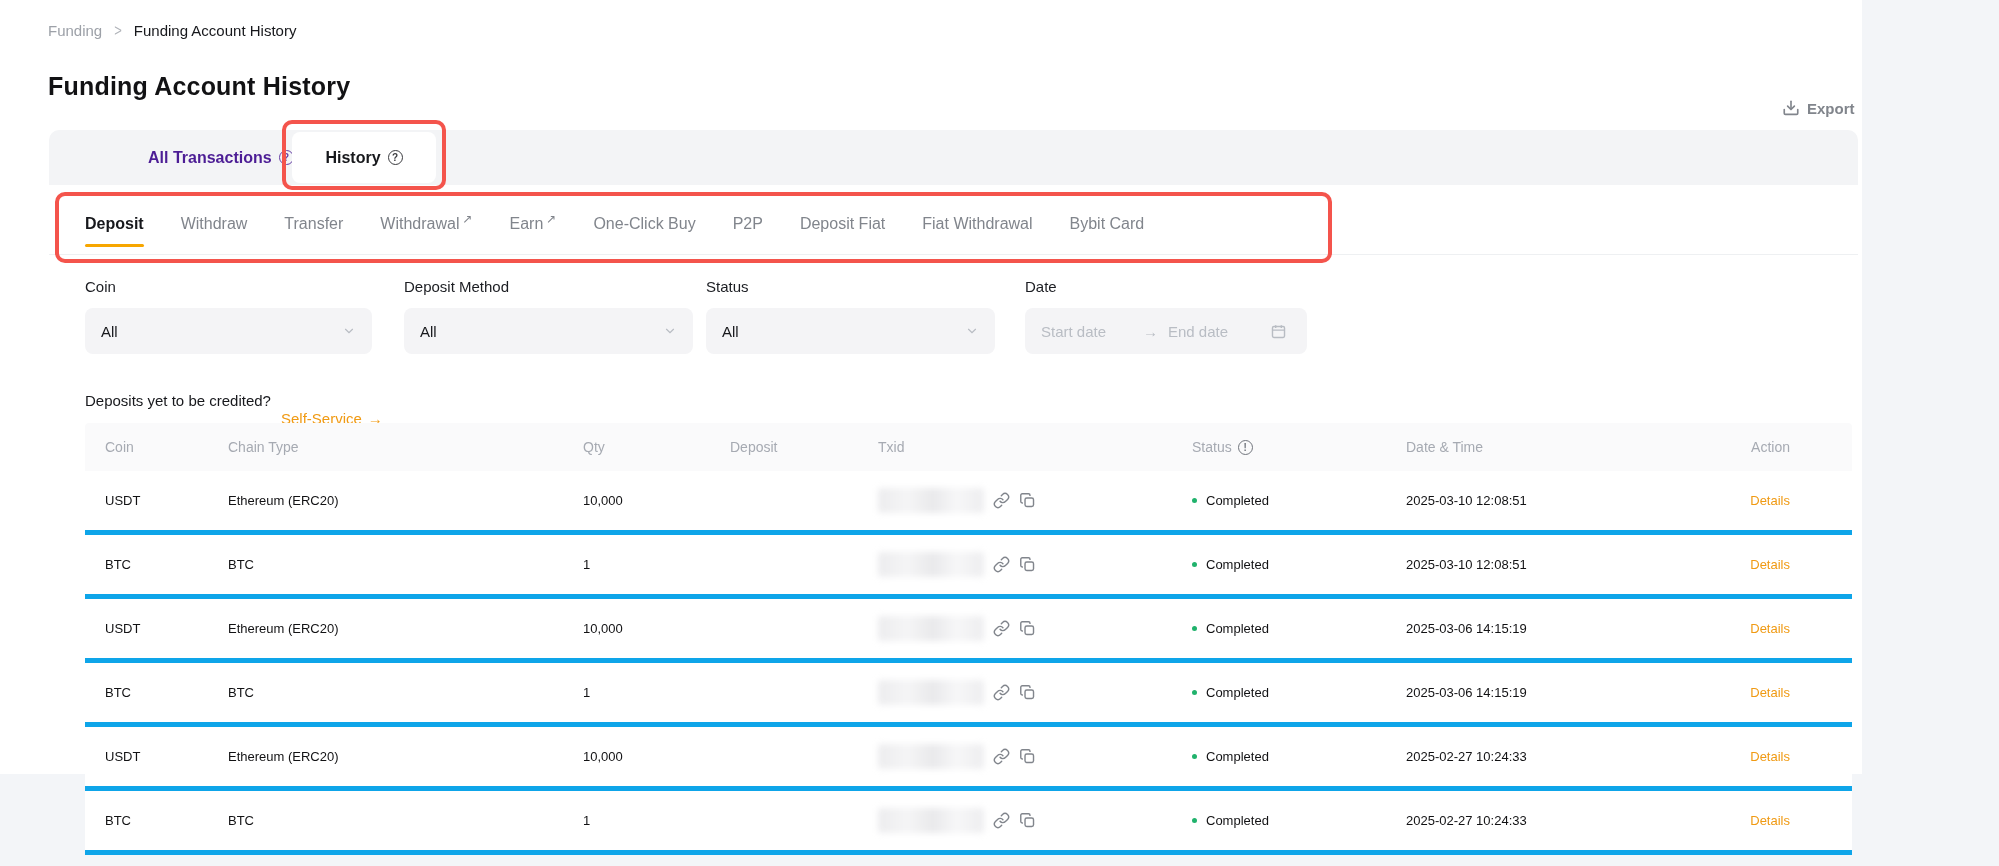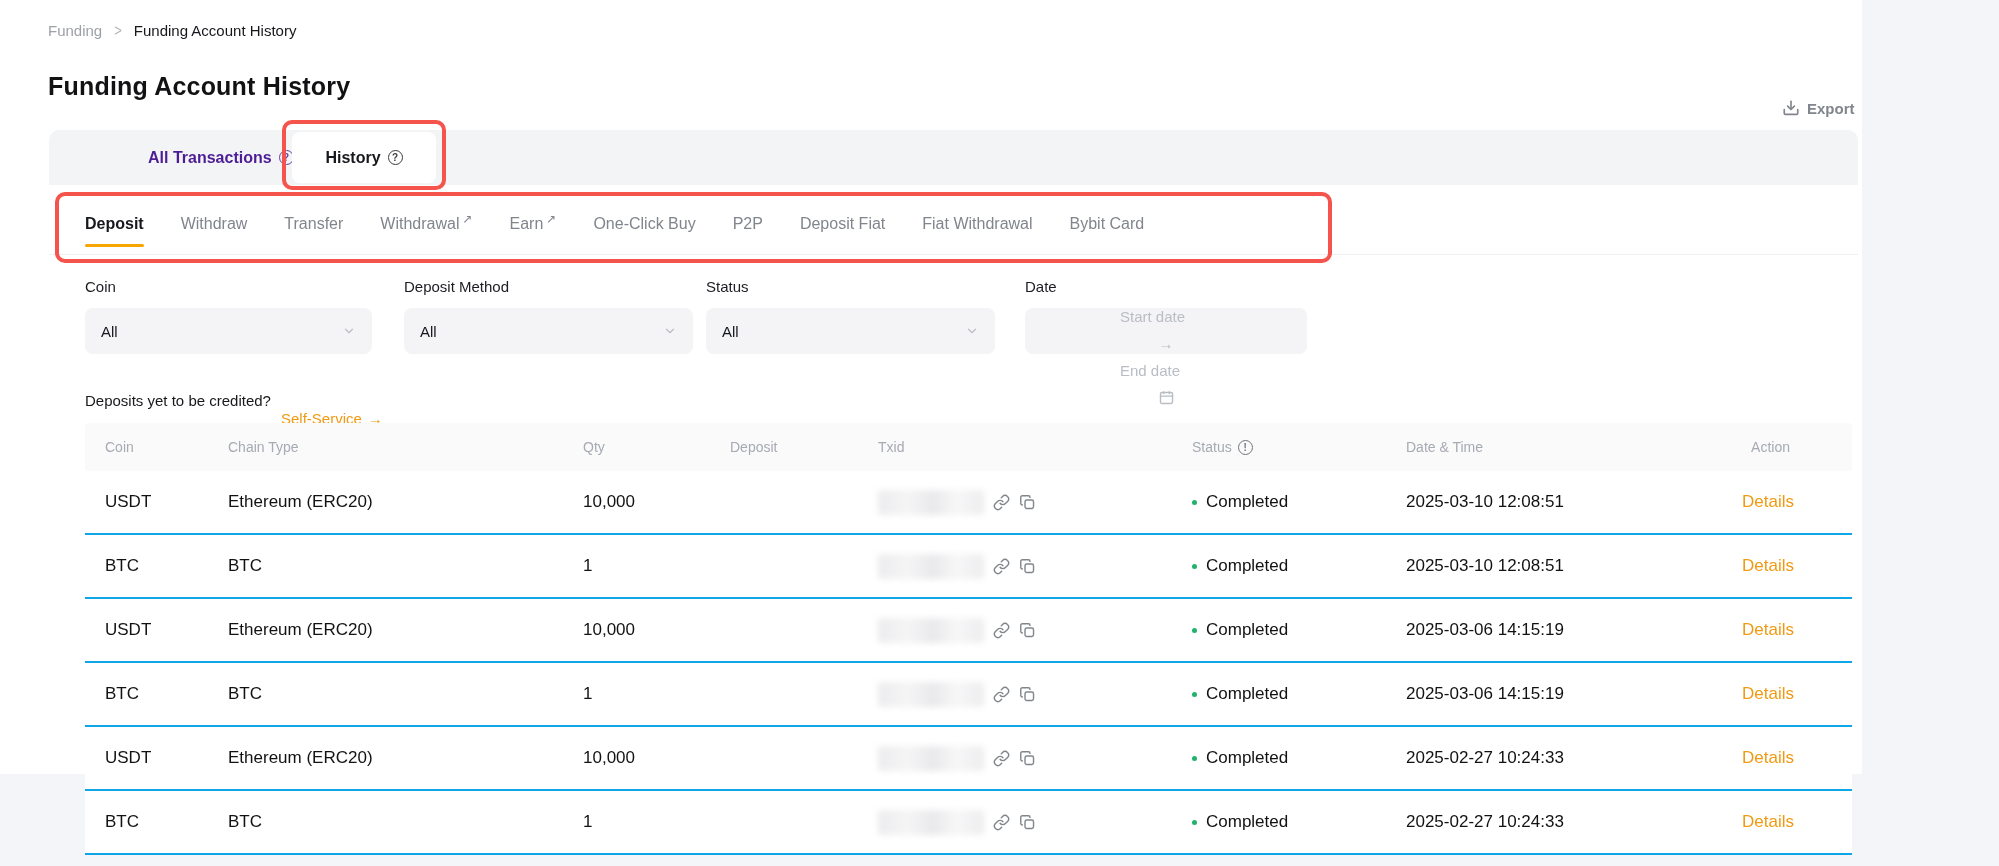--- a/index.html
+++ b/index.html
@@ -45,39 +45,39 @@
   .subtab .ext { font-size:12px; color:#81858c; margin-left:3px; position:relative; top:-5px; }
   .subtab-divider { position:absolute; left:49px; top:254px; width:1809px; height:1px; background:#eef0f2; }
 
   
   .fgroup { position:absolute; top:278px; }
   .flabel { font-size:15px; color:#1b1d22; font-weight:500; margin-bottom:13px; }
   .fselect { height:46px; background:#f4f4f6; border-radius:8px; display:flex; align-items:center;
              padding:0 16px; cursor:pointer; }
   .fvalue { font-size:15px; color:#17181c; font-weight:500; flex:1; }
   .chev, .cal { display:flex; align-items:center; }
-  .fselect.date { gap:10px; cursor:default;flex-direction:column; }
+  .fselect.date { gap:10px; cursor:default; }
   .date-input { border:none; outline:none; background:transparent; font-size:15px; width:92px;
                 font-family:inherit; color:#17181c; }
   .date-input::placeholder { color:#b9bdc4; }
   .range-arrow { color:#b9bdc4; font-size:15px; }
 
   
   .notice { position:absolute; left:85px; top:374px; display:flex; align-items:center; gap:10px; font-size:15px; color:#17181c; }
   .self-service { display:flex; align-items:center; gap:6px; color:var(--link); font-weight:500; cursor:pointer; text-decoration:none;margin-top:36px; }
 
   
   .table { position:absolute; left:85px; top:423px; width:1767px; }
   .thead, .tr { display:grid; grid-template-columns:123px 355px 147px 148px 314px 214px 336px 1fr;
                 align-items:center; padding-left:20px; }
   .thead { height:48px; background:#fafafb; border-radius:4px 4px 0 0; font-size:14px; color:#a6aab2; }
   .th-status { display:flex; align-items:center; gap:6px; }
   .infoicon { display:inline-flex; align-items:center; justify-content:center; width:15px; height:15px;
               border:1.4px solid #71757d; border-radius:50%; color:#71757d; font-size:10px; font-weight:700; }
-  .tr { height:64px; border-bottom:2px solid #0ea5e9; font-size:17px; color:#121214; background:#fff; }
+  .tr { height:64px; border-bottom:5px solid #0ea5e9; font-size:13px; color:#121214; background:#fff; }
   .td-txid { display:flex; align-items:center; gap:9px; }
   .txid-blur { width:106px; height:25px; border-radius:3px;
                background:linear-gradient(90deg,#ececee 0%,#f5f5f6 28%,#e9e9eb 52%,#f7f7f8 74%,#ededef 100%);
                filter:blur(3px); }
   .txicon { display:flex; align-items:center; cursor:pointer; }
   .td-status { display:flex; align-items:center; gap:9px; }
   .dot { width:5px; height:5px; border-radius:50%; background:var(--green); }
   .th-action, .td-action { text-align:right; padding-right:62px; }
   .details { color:var(--link); font-weight:500; cursor:pointer; text-decoration:none; }
 

